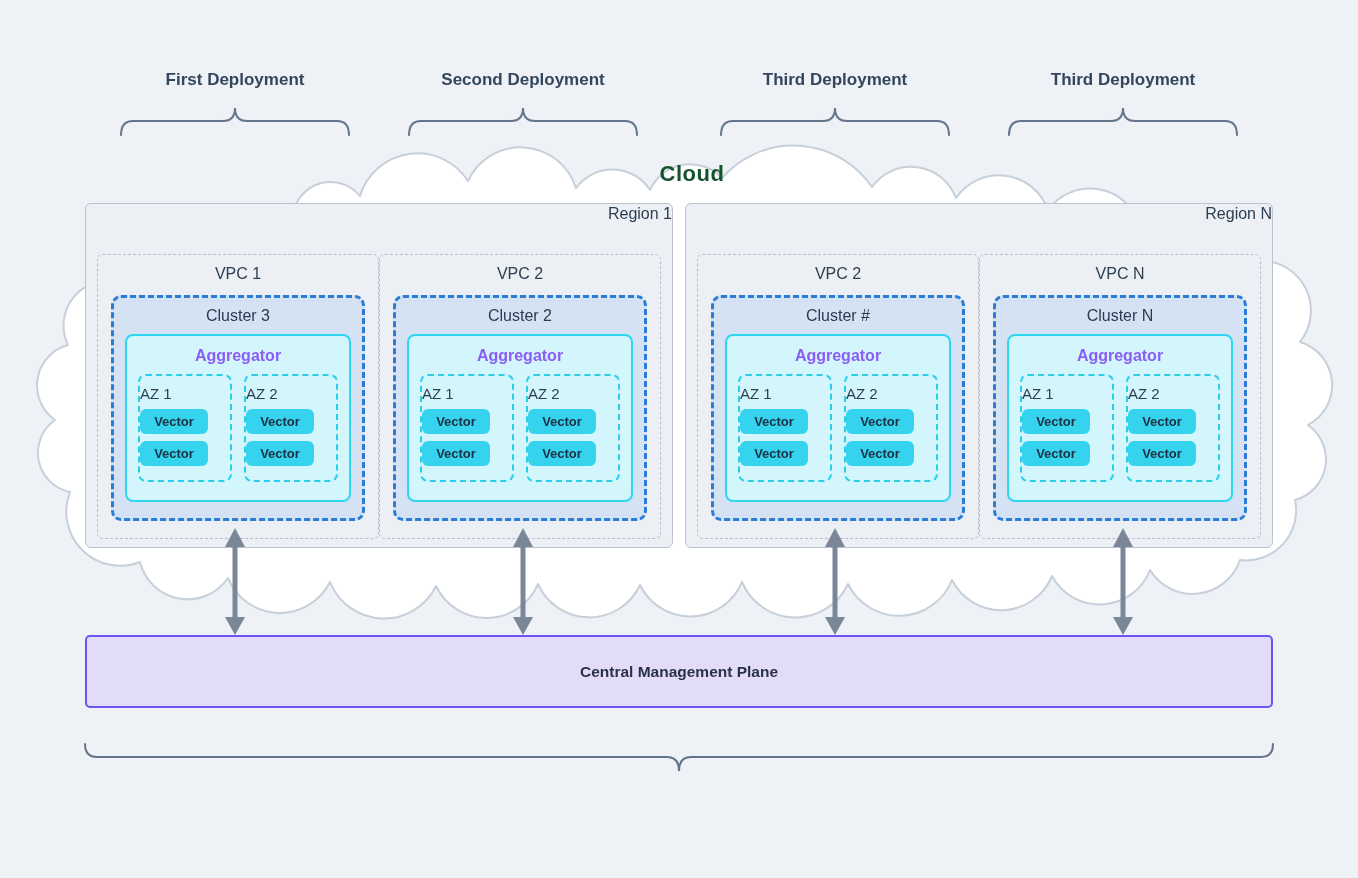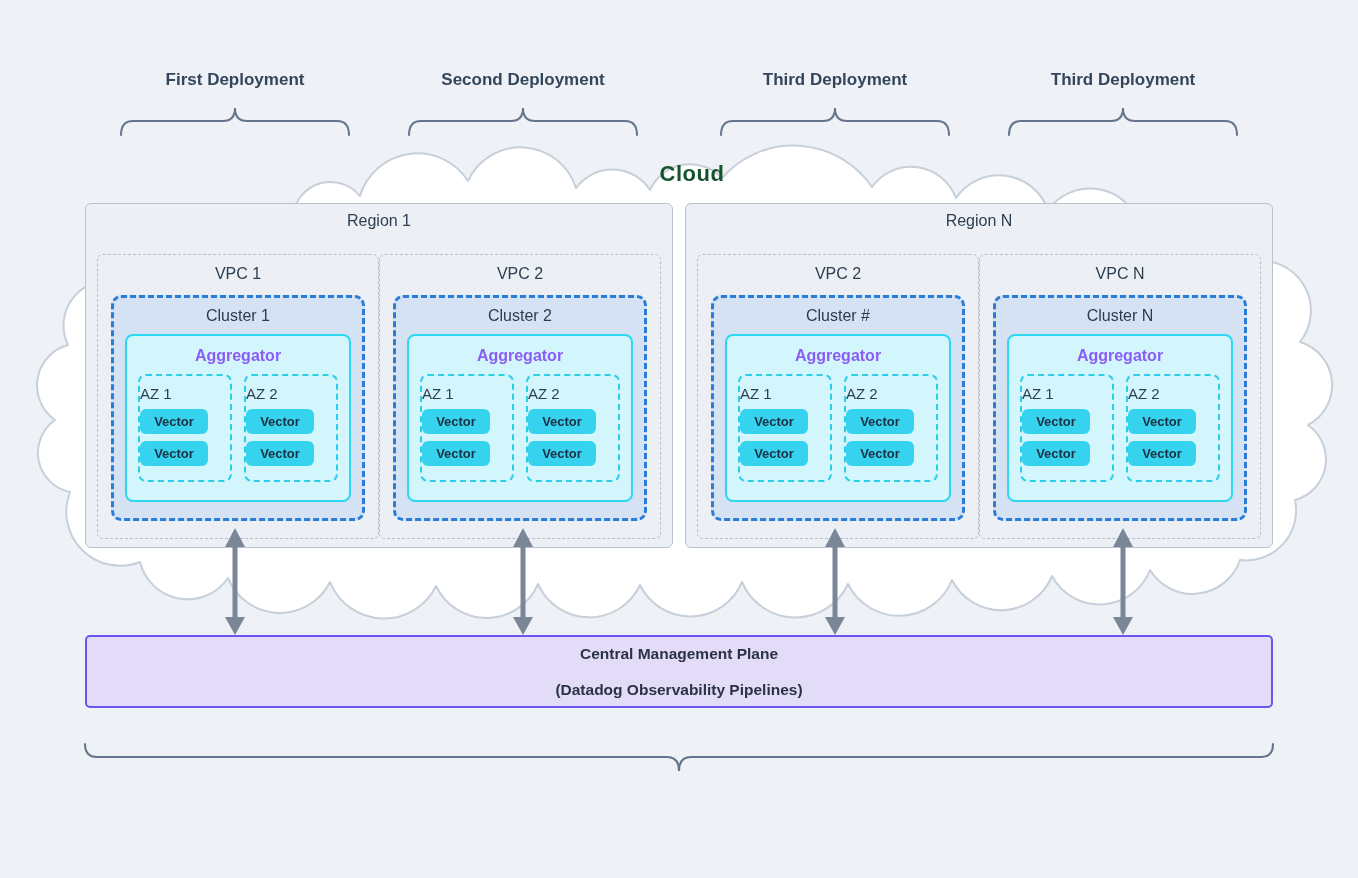--- a/index.html
+++ b/index.html
@@ -25,21 +25,21 @@
     position:absolute; left:681px; top:161px; transform:translateX(-50%);
     font-size:22px; font-weight:700; color:#14532d; letter-spacing:.5px;margin-left:11px;
   }
 
   
   .region {
     position:absolute; top:203px; width:588px; height:345px;
     background:#ecf0f5; border:1.5px solid #b9c3cf; border-radius:6px;
   }
   .region-1 { left:85px; } .region-n { left:685px; }
-  .region-label { margin-top:8px; text-align:center; font-size:16px; color:#2d3e51; }
+  .region-label { margin-top:1px; text-align:right; font-size:16px; color:#2d3e51; }
   .vpc-row {
     position:absolute; left:11px; right:11px; top:50px; bottom:8px;
     display:flex; 
   }
   .vpc {
     flex:1; border:1.5px dashed #b4bfcb; border-radius:6px; padding:0 13px;
   }
   .vpc-label { margin:10px 0 12px; text-align:center; font-size:16px; color:#2d3e51; }
 
   .cluster {
@@ -138,21 +138,21 @@
 
   <div class="cloud-label">Cloud</div>
 
   <div class="region region-1">
     <div class="region-label">Region 1</div>
     <div class="vpc-row">
 
       <div class="vpc">
         <div class="vpc-label">VPC 1</div>
         <div class="cluster">
-          <div class="cluster-label">Cluster 1</div>
+          <div class="cluster-label">Cluster 3</div>
           <div class="aggregator">
             <div class="agg-label">Aggregator</div>
             <div class="az-row">
               <div class="az">
                 <div class="az-label">AZ 1</div>
                 <div class="vector-chip">Vector</div>
                 <div class="vector-chip">Vector</div>
               </div>
               <div class="az">
                 <div class="az-label">AZ 2</div>
@@ -235,21 +235,20 @@
             </div>
           </div>
         </div>
       </div>
 
     </div>
   </div>
 
   <div class="mgmt-plane">
     <div class="mgmt-line">Central Management Plane</div>
-    <div class="mgmt-line">(Datadog Observability Pipelines)</div>
   </div>
 
 
   <svg class="layer" width="1358" height="878" viewBox="0 0 1358 878">
     <g fill="#7b8798" stroke="none">
       <g>
         <rect x="232.5" y="543" width="5" height="78"></rect>
         <polygon points="225,547 245,547 235,528"></polygon>
         <polygon points="225,617 245,617 235,635"></polygon>
       </g>

